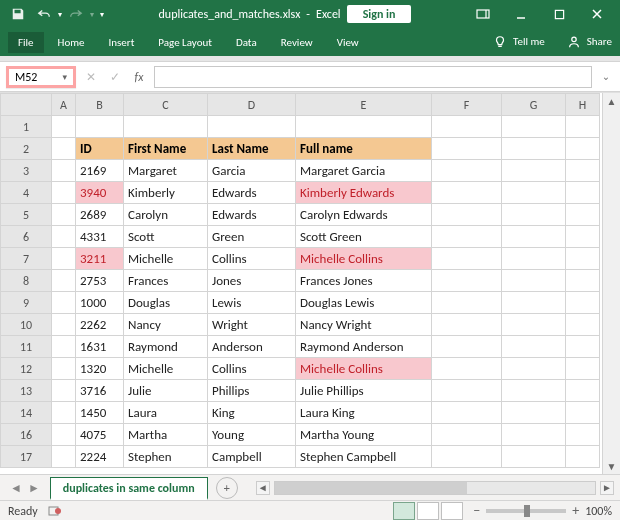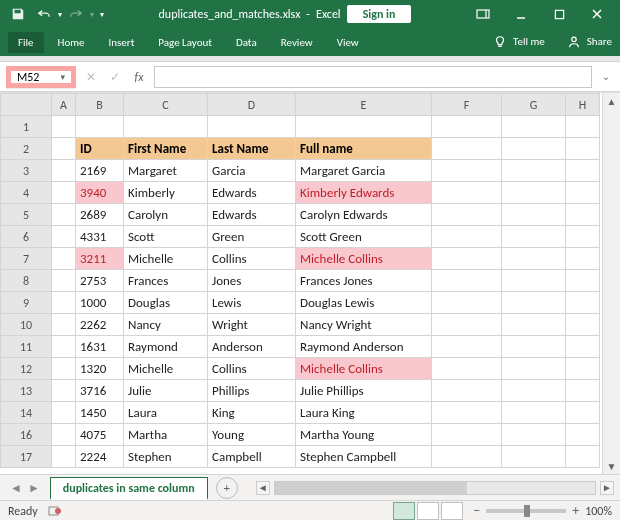--- a/index.html
+++ b/index.html
@@ -11,21 +11,21 @@
 .title-text{flex:1;text-align:center;display:flex;justify-content:center;align-items:center;gap:6px;}
 .signin{background:#fff;color:#217346;padding:2px 16px;border-radius:2px;font-weight:600;font-size:12px;}
 .win-controls{display:flex;align-items:center;gap:4px;}
 .win-btn{width:34px;height:24px;display:flex;align-items:center;justify-content:center;}
 .ribbon-tabs{background:#217346;height:28px;display:flex;align-items:center;color:#fff;font-size:11px;padding:0 8px;gap:4px;}
 .tab{padding:4px 10px;}
 .tab.file{background:#1a5c38;}
 .ribbon-right{margin-left:auto;display:flex;align-items:flex-start;gap:6px;}
 .collapse-strip{height:6px;background:#e6e6e6;border-bottom:1px solid #d4d4d4;}
 .formula-row{height:30px;display:flex;align-items:center;border-bottom:1px solid #d4d4d4;padding:4px 6px;gap:6px;background:#fff;}
-.namebox{width:70px;height:22px;border:5px solid #fca5a5;font-size:12px;padding:2px 6px;display:flex;align-items:center;box-shadow:0 1px 1px rgba(0,0,0,.08);}
+.namebox{width:70px;height:22px;border:3px solid #fca5a5;font-size:12px;padding:2px 6px;display:flex;align-items:center;box-shadow:0 1px 1px rgba(0,0,0,.08);}
 .namebox span.dd{margin-left:auto;}
 .fx-area{display:flex;align-items:center;gap:6px;height:22px;}
 .fx-btn{width:18px;height:18px;display:flex;align-items:center;justify-content:center;color:#666;font-size:12px;}
 .fx-input{flex:1;height:22px;border:1px solid #c8c8c8;background:#fff;}
 .sheet{flex:1;display:flex;overflow:hidden;background:#fff;border-top:1px solid #e0e0e0;position:relative;}
 .grid{flex:1;overflow:hidden;}
 table{border-collapse:collapse;font-size:13px;color:#222;table-layout:fixed;width:600px;}
 th,td{border:1px solid #d4d4d4;height:22px;padding:0 4px;text-align:left;font-weight:normal;overflow:hidden;white-space:nowrap;}
 th{background:#e6e6e6;text-align:center;color:#555;font-size:12px;}
 th.rowhdr{width:28px;background:#e6e6e6;text-align:center;}

